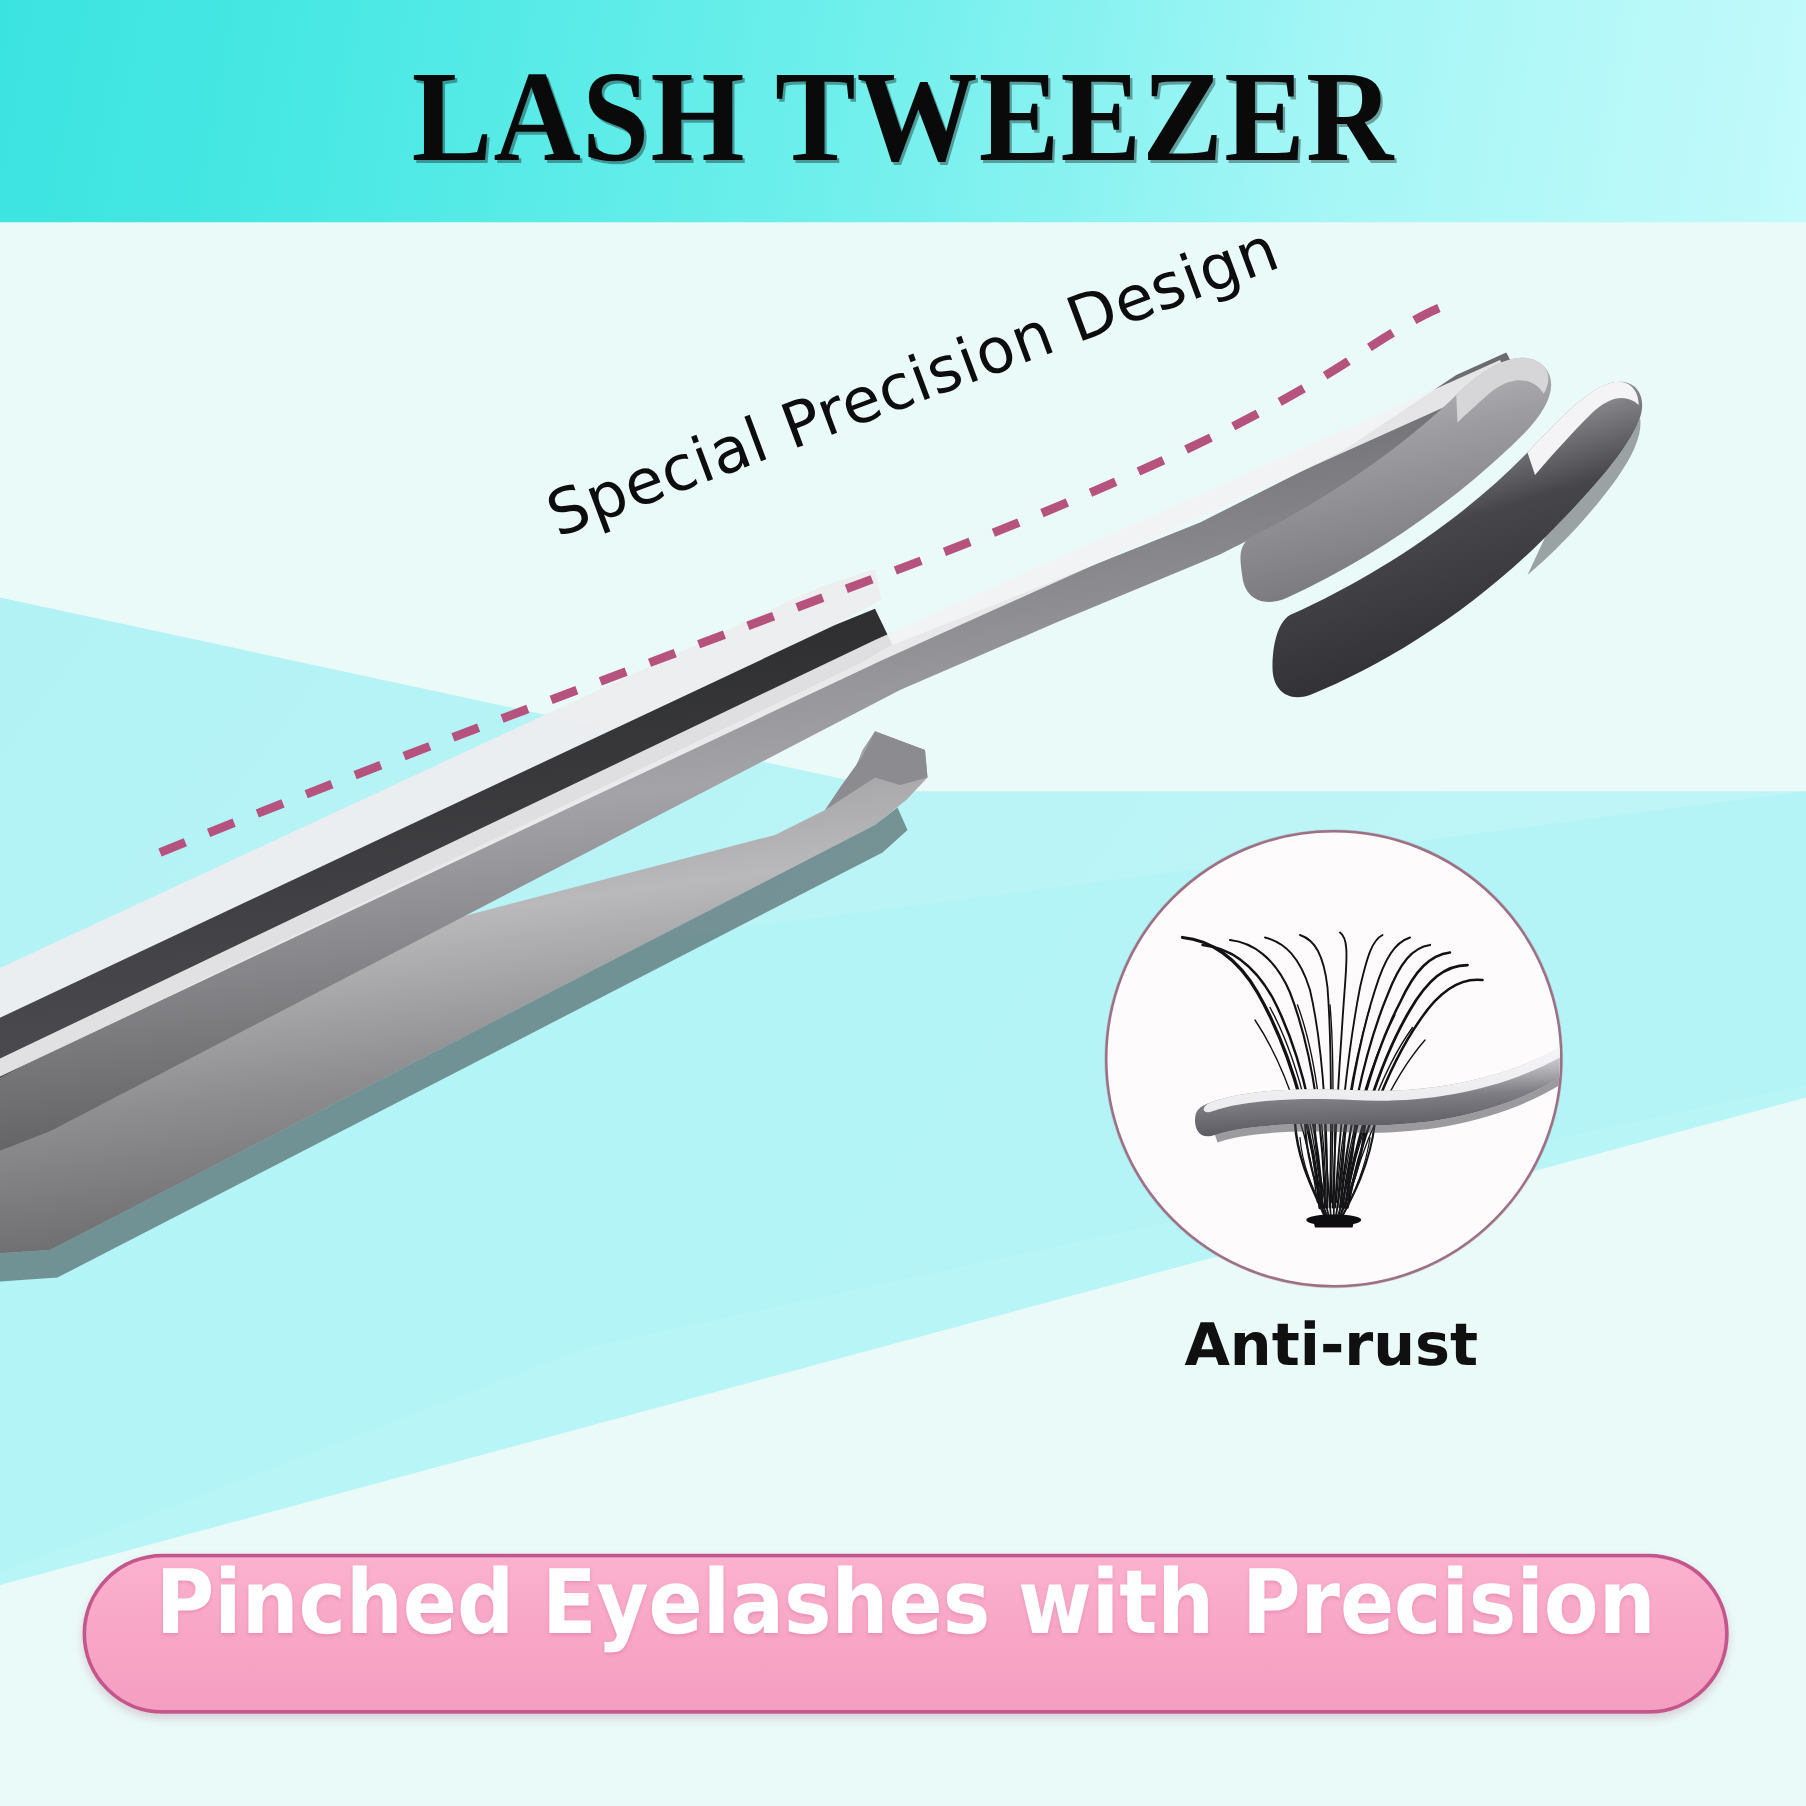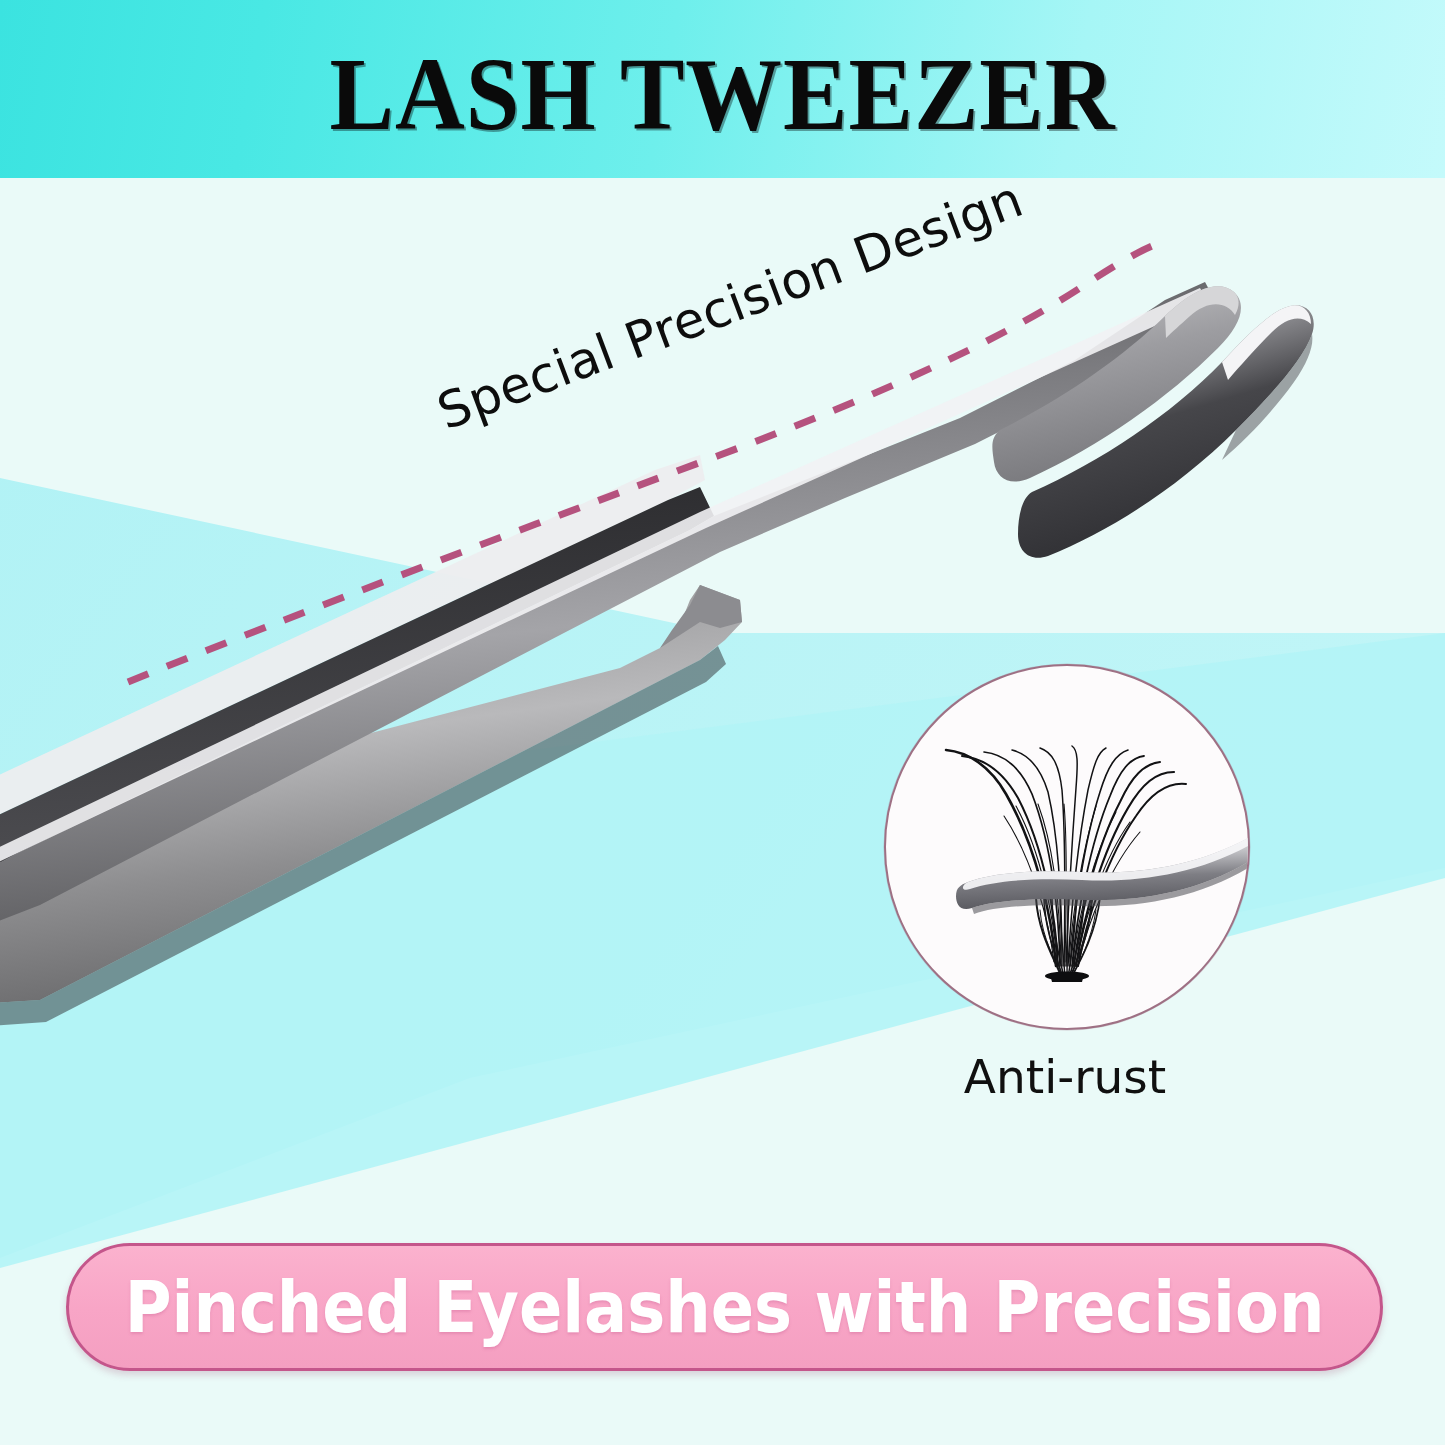--- a/index.html
+++ b/index.html
@@ -77,33 +77,33 @@
 
   .inset-caption{
     position:absolute;
     left:800px;top:1048px;
     width:530px;
     text-align:center;
     font-family:"DejaVu Sans", sans-serif;
     font-size:47px;
     line-height:58px;
     color:#101010;
-    font-weight:400;
+    font-weight:700;
   }
 
   
   .bottom-banner{
     position:absolute;
     left:66px;top:1243px;
     width:1317px;height:128px;
     box-sizing:border-box;
     border-radius:66px;
     background:linear-gradient(180deg,#FBB2CE 0%,#F8A5C6 52%,#F49FC1 100%);
     border:3px solid #C4568B;
-    display:flex;align-items:center;justify-content:center;
+    display:flex;align-items:flex-start;justify-content:center;
     box-shadow:0 4px 7px rgba(150,70,105,.22);
   }
   .bottom-banner-text{
     font-family:"DejaVu Sans", sans-serif;
     font-weight:700;
     font-size:71px;
     line-height:71px;
     color:#FFFFFF;
     white-space:nowrap;
     transform:scaleX(.9);

